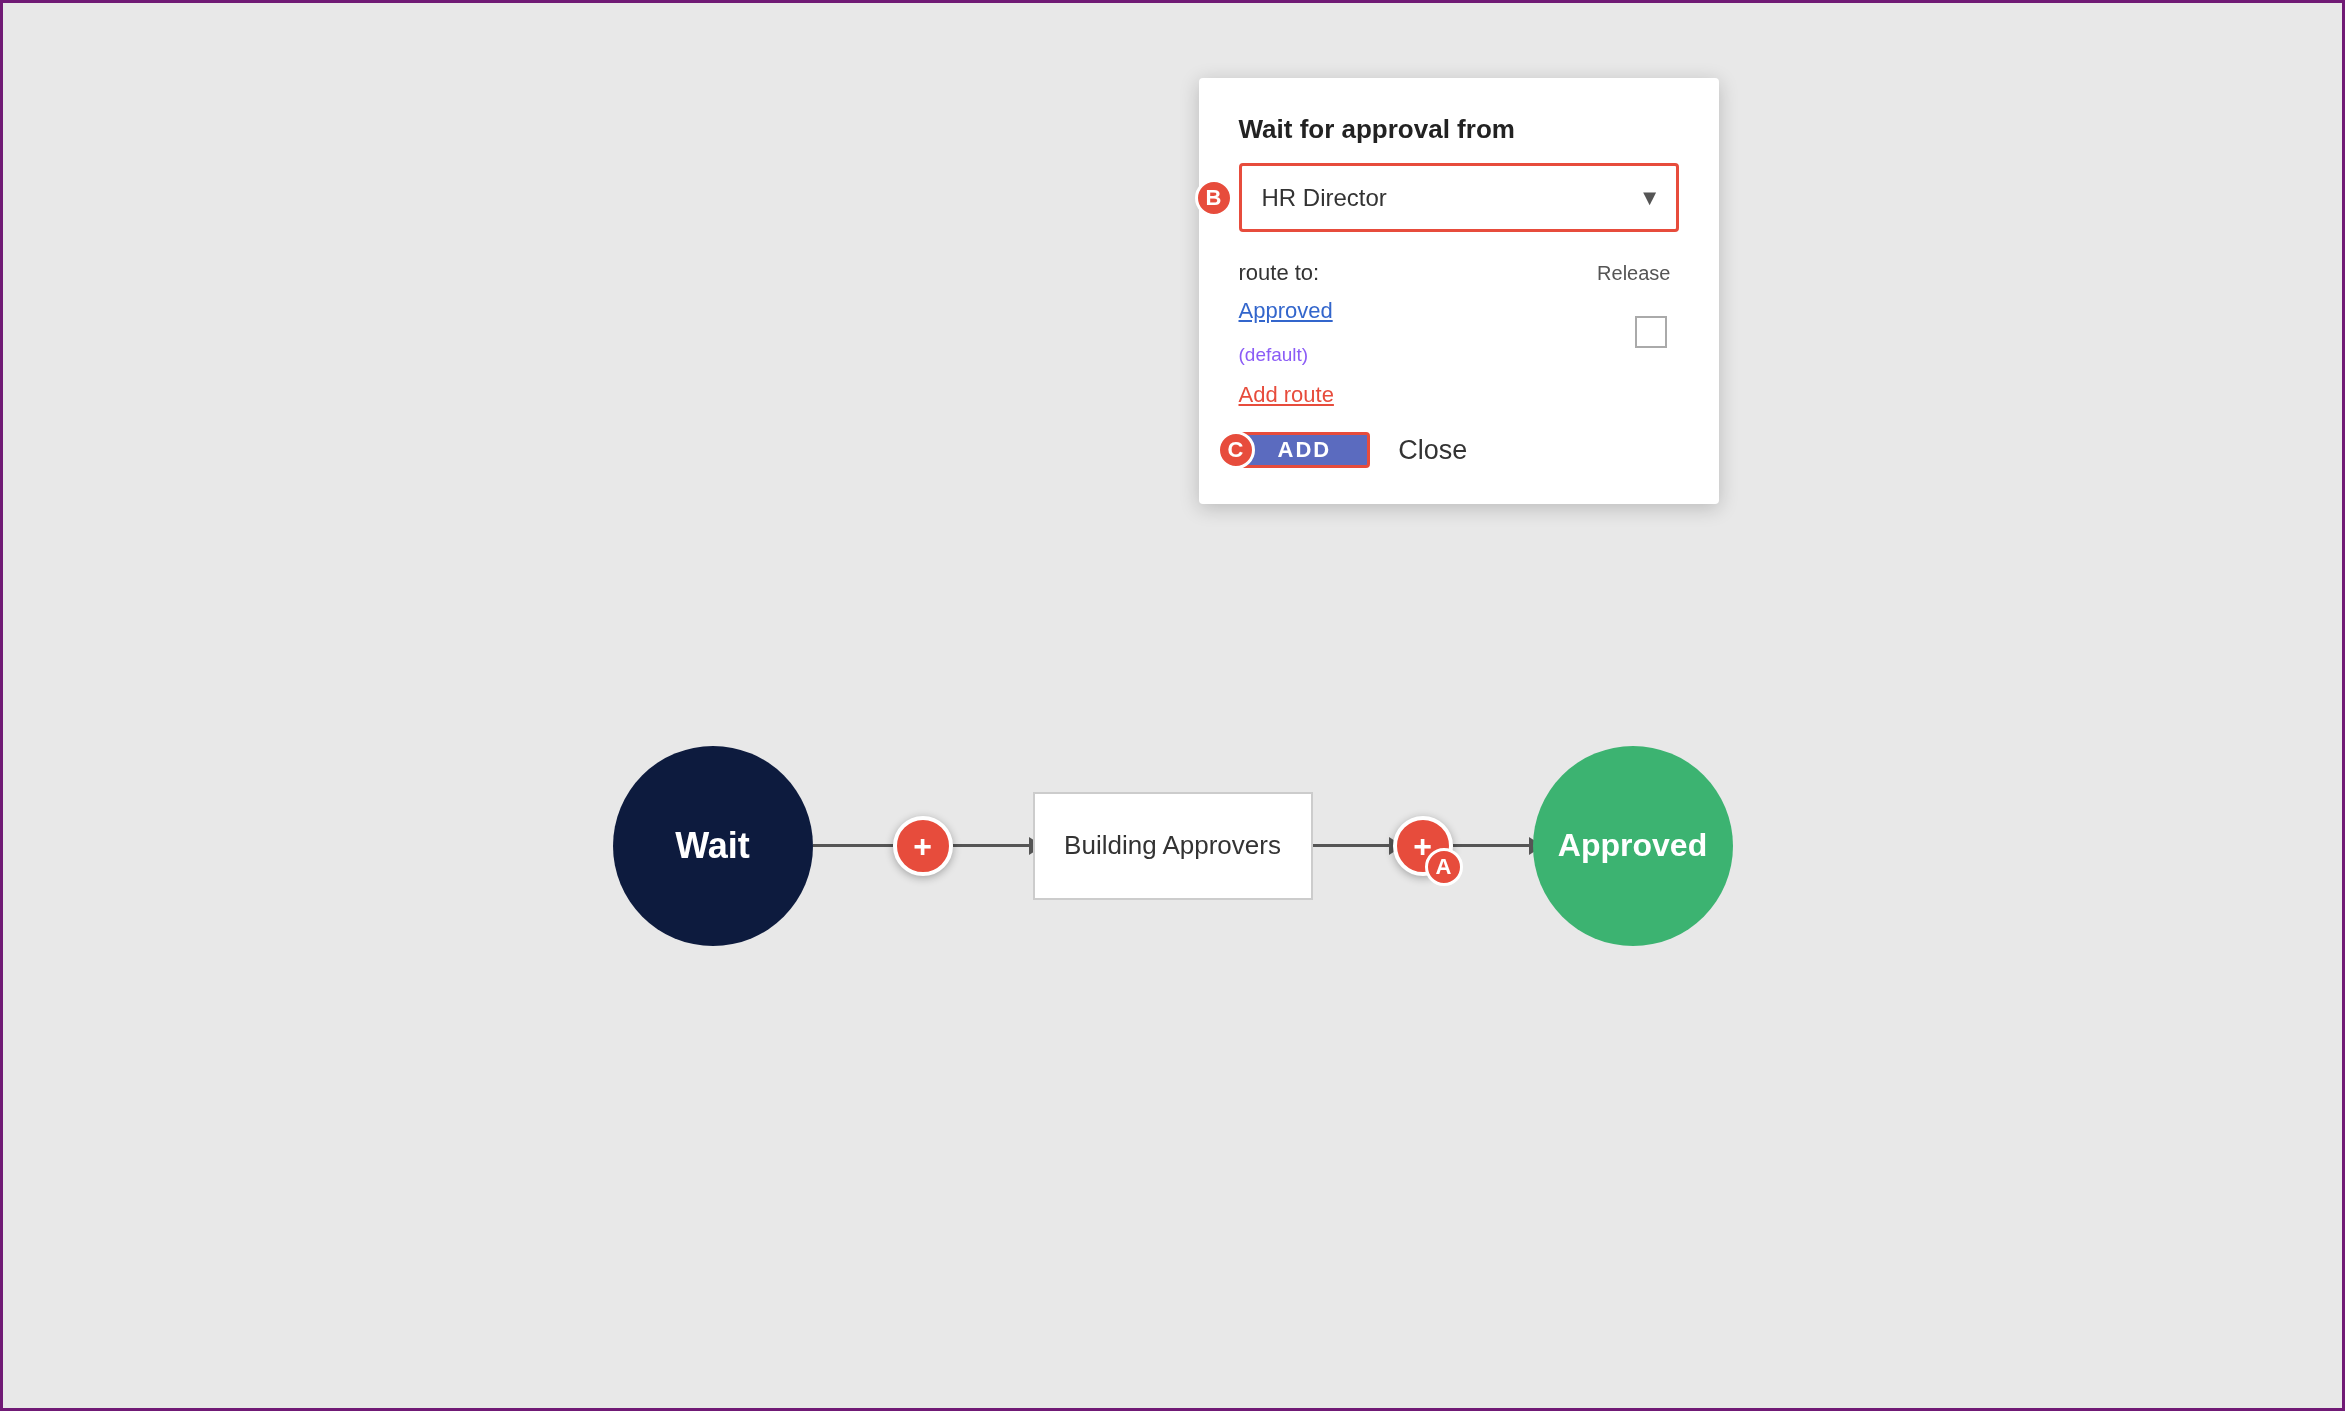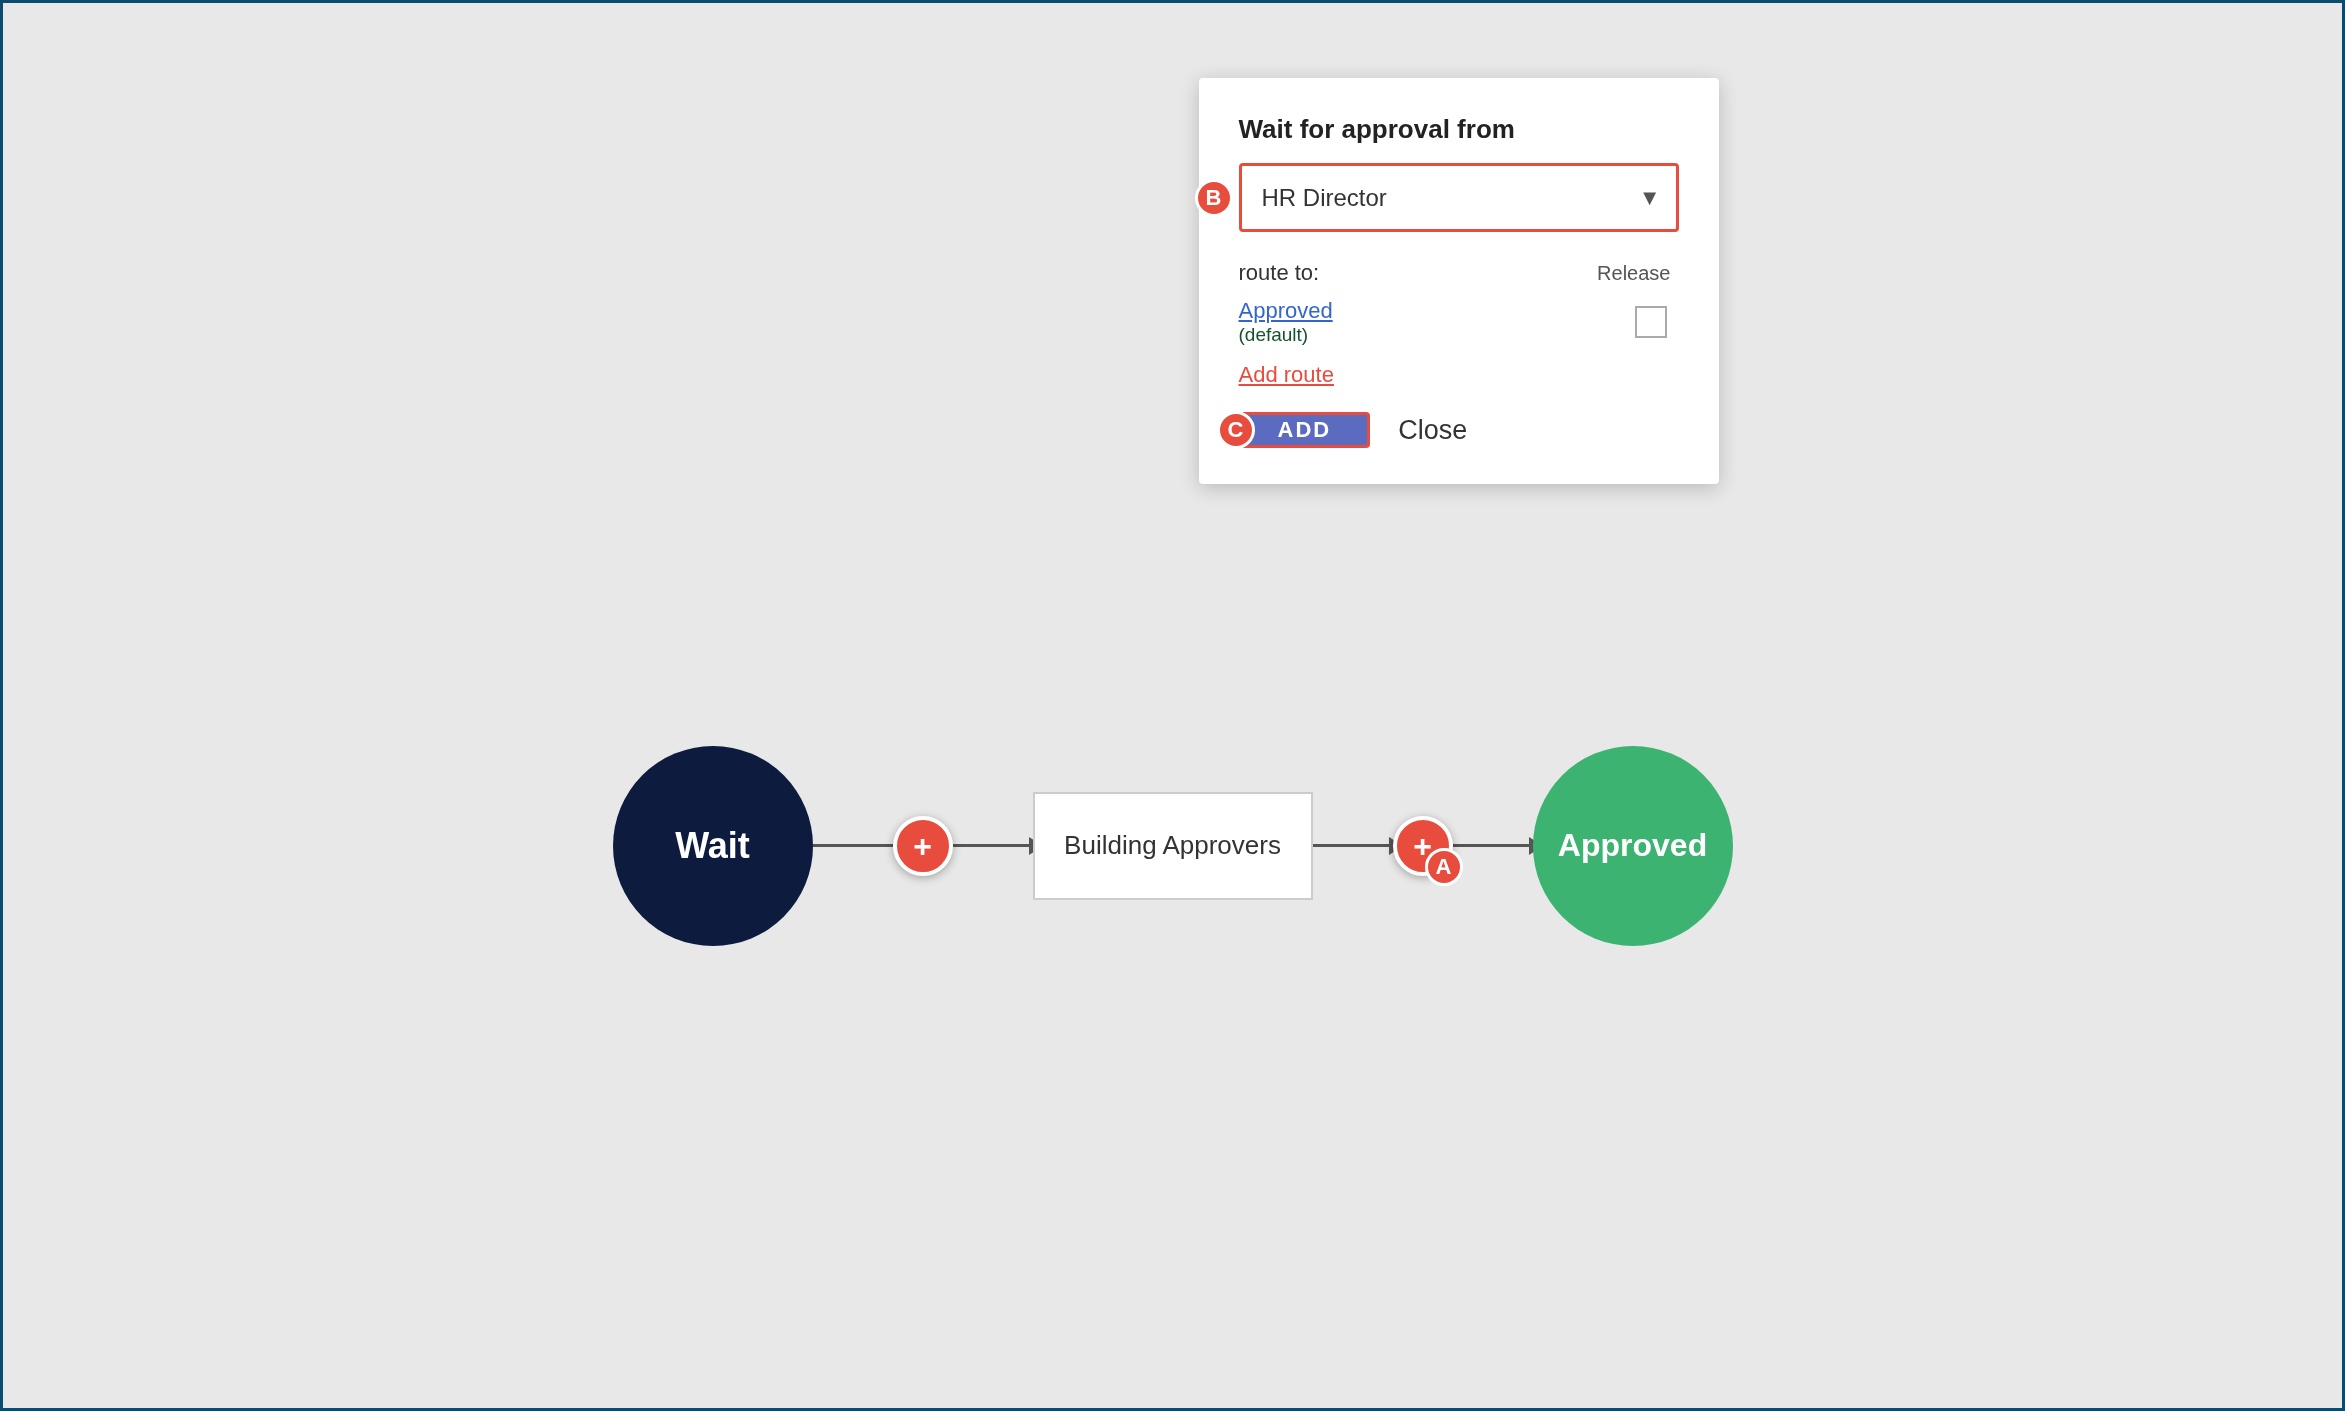--- a/index.html
+++ b/index.html
@@ -11,21 +11,21 @@
       height: 1411px;
       overflow: hidden;
       position: relative;
     }
 
     .canvas {
       width: 100%;
       height: 100%;
       position: relative;
       background: #e8e8e8;
-      border: 3px solid #0c4a6e;
+      border: 3px solid #701a75;
     }
 
     
     .node-start {
       width: 200px;
       height: 200px;
       border-radius: 50%;
       background: #0d1b3e;
       display: flex;
       align-items: center;
@@ -236,22 +236,23 @@
     }
 
     .route-link {
       color: #3366cc;
       font-size: 22px;
       text-decoration: underline;
       cursor: pointer;
     }
 
     .route-default {
-      color: #14532d;
+      color: #8b5cf6;
       font-size: 19px;
+      margin-top: 20px;
     }
 
     .route-checkbox {
       width: 32px;
       height: 32px;
       border: 2px solid #aaa;
       background: white;
       margin-right: 12px;
     }
 

